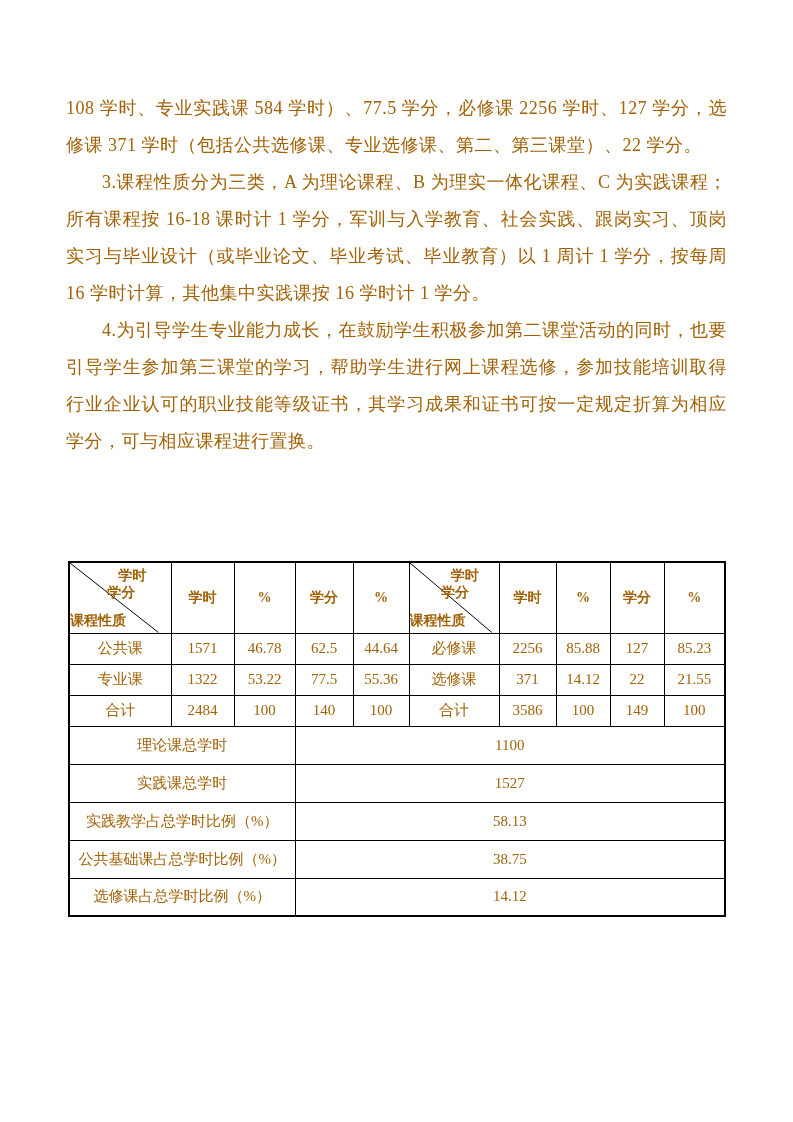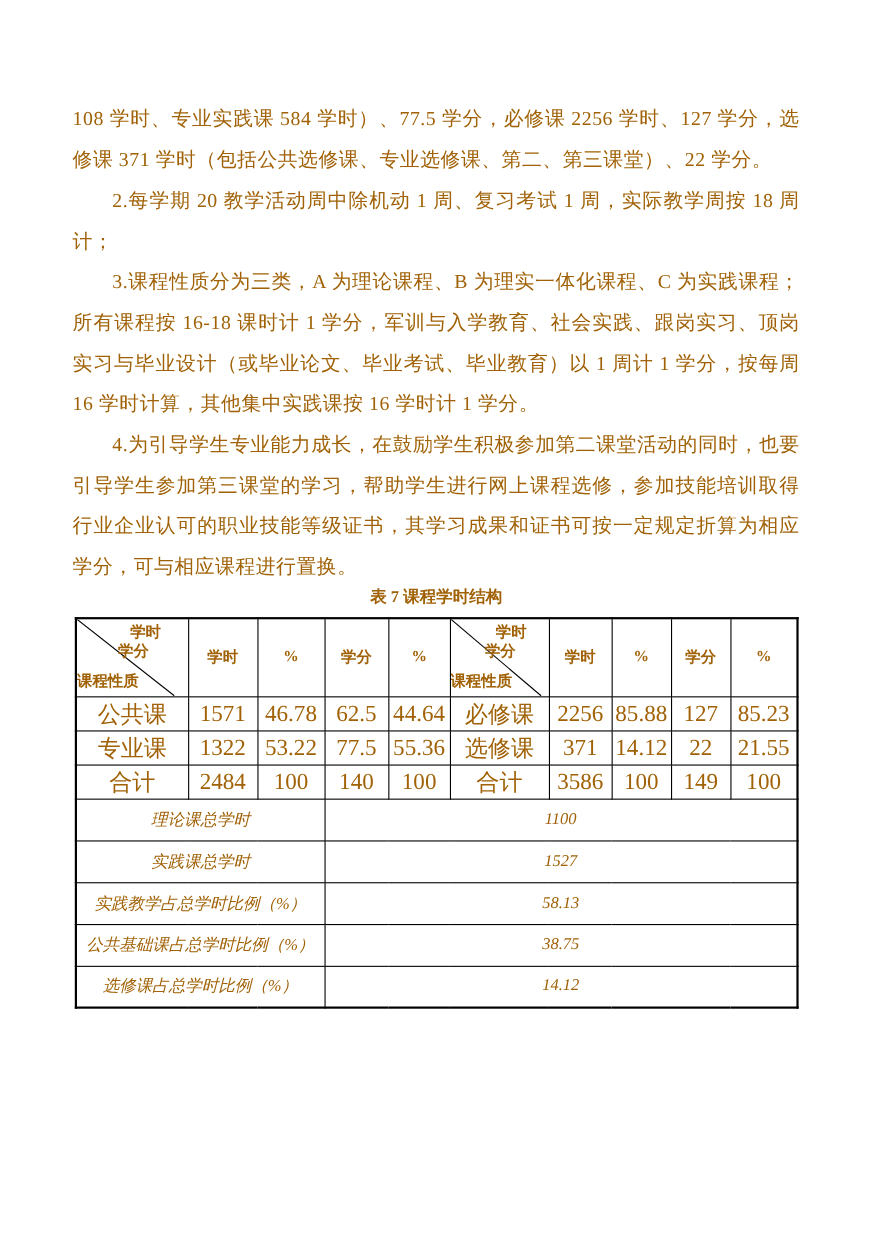--- a/index.html
+++ b/index.html
@@ -52,23 +52,23 @@
     border: 2px solid #000;
   }
   table.struct td {
     border: 1px solid #000;
     padding: 0;
     overflow: hidden;
   }
   tr.header-row { height: 71px; }
   tr.header-row td { font-weight: bold; font-size: 14px; }
   tr.body-row { height: 31px; }
-  tr.body-row td { font-size: 21px; }
+  tr.body-row td { font-size: 15px; }
   tr.sum-row { height: 38px; }
-  tr.sum-row td { font-size: 15px; font-style: italic; }
+  tr.sum-row td { font-size: 15px; }
 
   td.diag-cell { position: relative; font-weight: bold; font-size: 13px; }
   .diag-line-svg {
     position: absolute;
     top: 0; left: 0;
     width: 100%; height: 100%;
     display: block;
   }
   .diag-line-svg line { stroke: #000; stroke-width: 1; vector-effect: non-scaling-stroke; }
   .diag-top {
@@ -84,26 +84,24 @@
     line-height: 16px;
   }
 </style>
 </head>
 <body>
 
 <div class="page">
 
   <div class="text-block">
     <p class="para">108 学时、专业实践课 584 学时）、77.5 学分，必修课 2256 学时、127 学分，选修课 371 学时（包括公共选修课、专业选修课、第二、第三课堂）、22 学分。</p>
-    <p class="para indent">2.每学期 20 教学活动周中除机动 1 周、复习考试 1 周，实际教学周按 18 周计；</p>
     <p class="para indent">3.课程性质分为三类，A 为理论课程、B 为理实一体化课程、C 为实践课程；所有课程按 16-18 课时计 1 学分，军训与入学教育、社会实践、跟岗实习、顶岗实习与毕业设计（或毕业论文、毕业考试、毕业教育）以 1 周计 1 学分，按每周 16 学时计算，其他集中实践课按 16 学时计 1 学分。</p>
     <p class="para indent">4.为引导学生专业能力成长，在鼓励学生积极参加第二课堂活动的同时，也要引导学生参加第三课堂的学习，帮助学生进行网上课程选修，参加技能培训取得行业企业认可的职业技能等级证书，其学习成果和证书可按一定规定折算为相应学分，可与相应课程进行置换。</p>
   </div>
 
-  <div class="table-title">表 7 课程学时结构</div>
 
   <table class="struct">
     <colgroup>
       <col style="width:102px">
         <col style="width:63px">
         <col style="width:61px">
         <col style="width:58px">
         <col style="width:56px">
       <col style="width:90px">
         <col style="width:57px">

